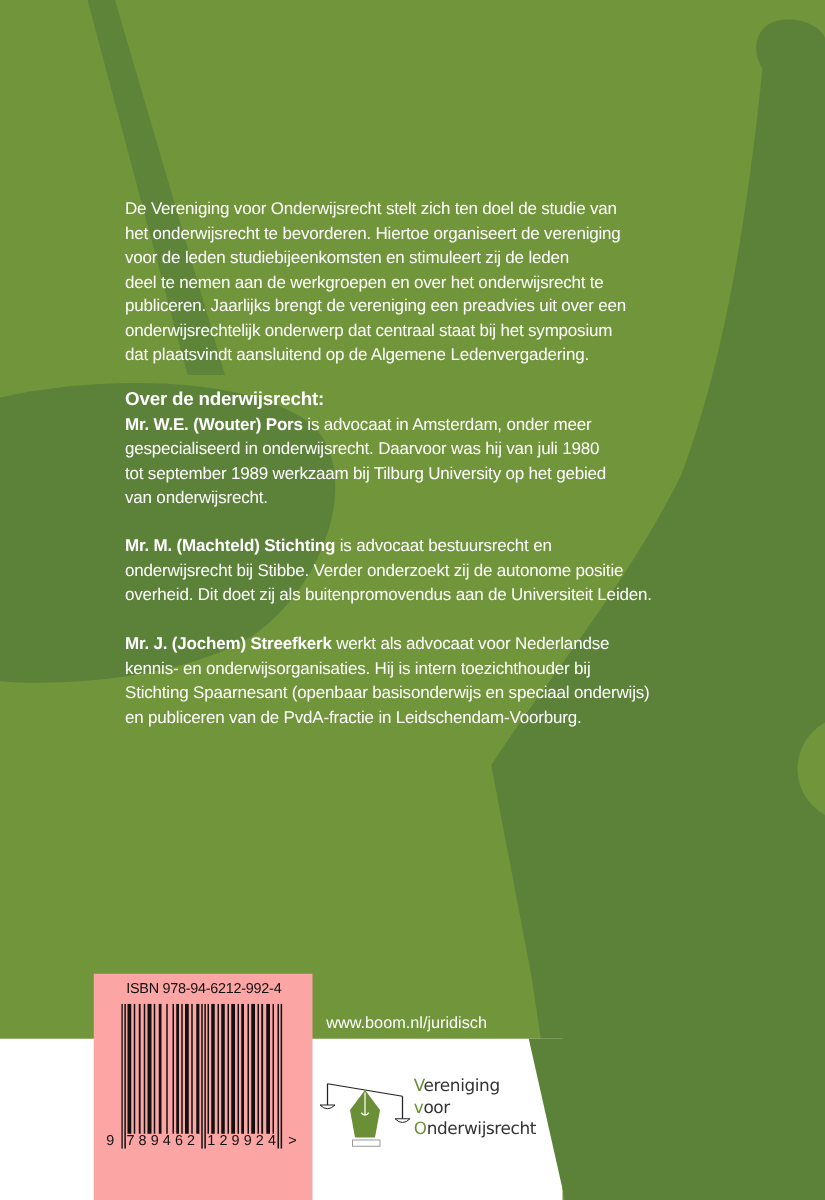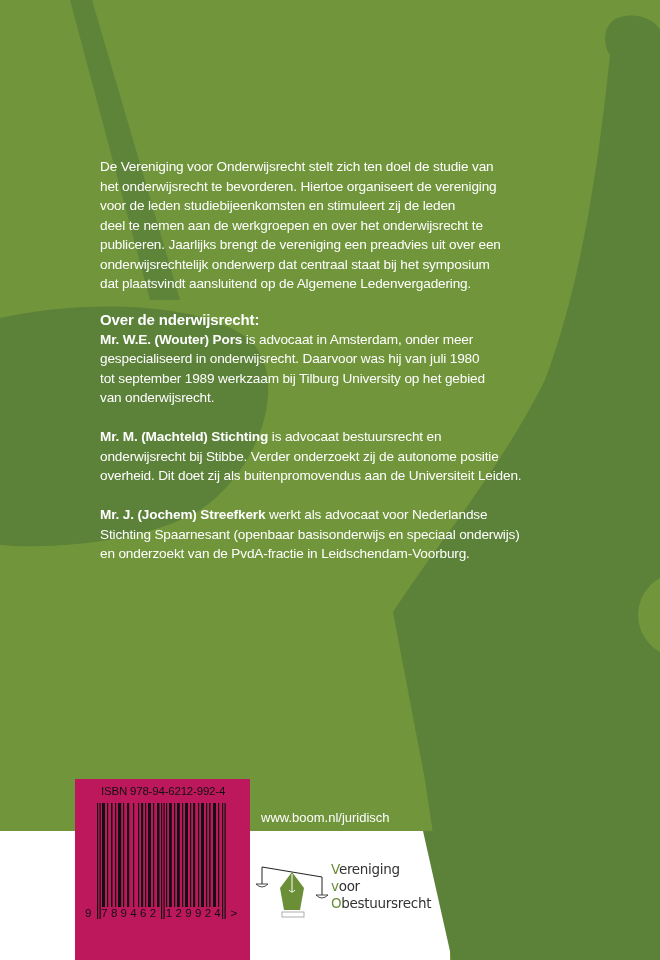--- a/index.html
+++ b/index.html
@@ -42,21 +42,21 @@
     }
     .advisor b { font-weight: bold; margin-top: 18px; }
     .para-line { display: block; white-space: nowrap; }
 
     .isbn-box {
       position: absolute;
       left: 75px;
       top: 779px;
       width: 175px;
       height: 181px;
-      background: #be185d;
+      background: #fca5a5;
     }
     .isbn-label {
       position: absolute;
       left: 26px;
       top: 6px;
       font-family: "Liberation Sans", sans-serif;
       font-size: 11.5px;
       color: #111;
       letter-spacing: -0.2px;
     }
@@ -149,22 +149,23 @@
   </div>
 
   <div class="advisor">
     <span class="para-line"><b>Mr. M. (Machteld) Stichting</b><span> is advocaat bestuursrecht en</span></span>
     <span class="para-line">onderwijsrecht bij Stibbe. Verder onderzoekt zij de autonome positie</span>
     <span class="para-line">overheid. Dit doet zij als buitenpromovendus aan de Universiteit Leiden.</span>
   </div>
 
   <div class="advisor">
     <span class="para-line"><b>Mr. J. (Jochem) Streefkerk</b><span> werkt als advocaat voor Nederlandse</span></span>
+    <span class="para-line">kennis- en onderwijsorganisaties. Hij is intern toezichthouder bij</span>
     <span class="para-line">Stichting Spaarnesant (openbaar basisonderwijs en speciaal onderwijs)</span>
-    <span class="para-line">en onderzoekt van de PvdA-fractie in Leidschendam-Voorburg.</span>
+    <span class="para-line">en publiceren van de PvdA-fractie in Leidschendam-Voorburg.</span>
   </div>
 </div>
 
 <div class="white-bottom"></div>
 <svg style="position:absolute;left:0;top:0;width:660px;height:960px;pointer-events:none" viewBox="0 0 660 960">
   <path d="M423 831 L452 960 L660 960 L660 831 Z" fill="#5c8139"></path>
 </svg>
 
 <div class="isbn-box">
   <div class="isbn-label">ISBN 978-94-6212-992-4</div>
@@ -224,15 +225,15 @@
 
     <path d="M38 12 L50 28 L46 50 L30 50 L26 28 Z" fill="#6a8f37"></path>
     <line x1="38" y1="14" x2="38" y2="32" stroke="#fff" stroke-width="1"></line>
     <path d="M35 30 Q38 34 41 30" fill="none" stroke="#fff" stroke-width="1"></path>
 
     <rect x="28" y="52" width="22" height="5" fill="#fff" stroke="#999" stroke-width="0.8"></rect>
   </svg>
   <div class="logo-text">
     <span><span class="accent" style="display:inline">V</span><span style="display:inline">ereniging</span></span>
     <span><span class="accent" style="display:inline">v</span><span style="display:inline">oor</span></span>
-    <span><span class="accent" style="display:inline">O</span><span style="display:inline">bestuursrecht</span></span>
+    <span><span class="accent" style="display:inline">O</span><span style="display:inline">nderwijsrecht</span></span>
   </div>
 </div>
 
 </body></html>

